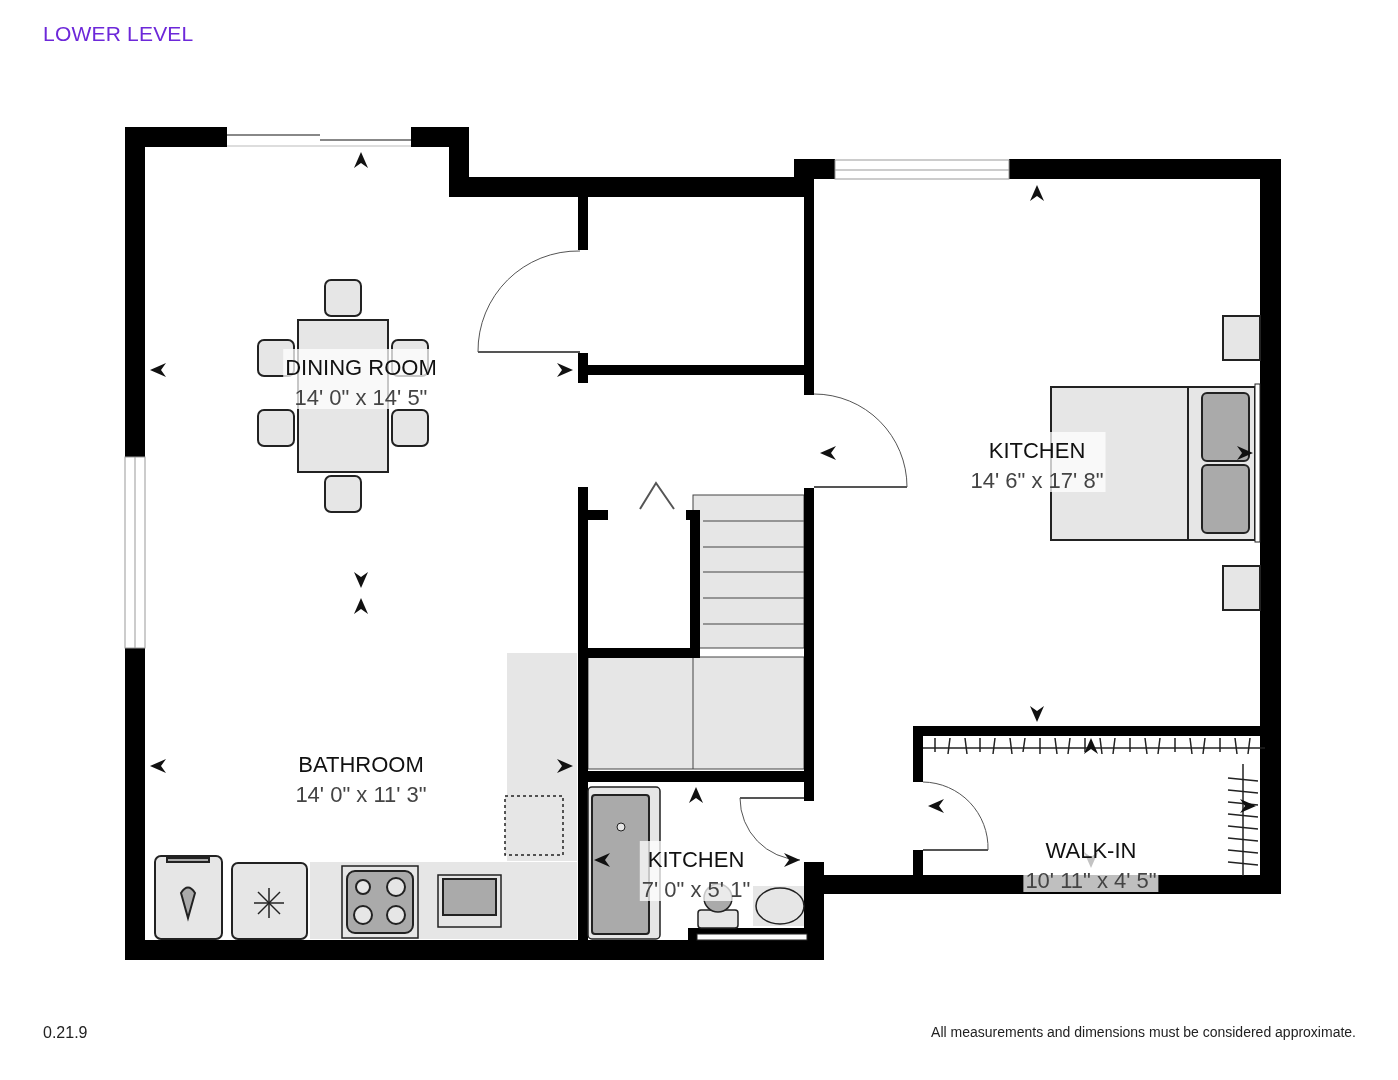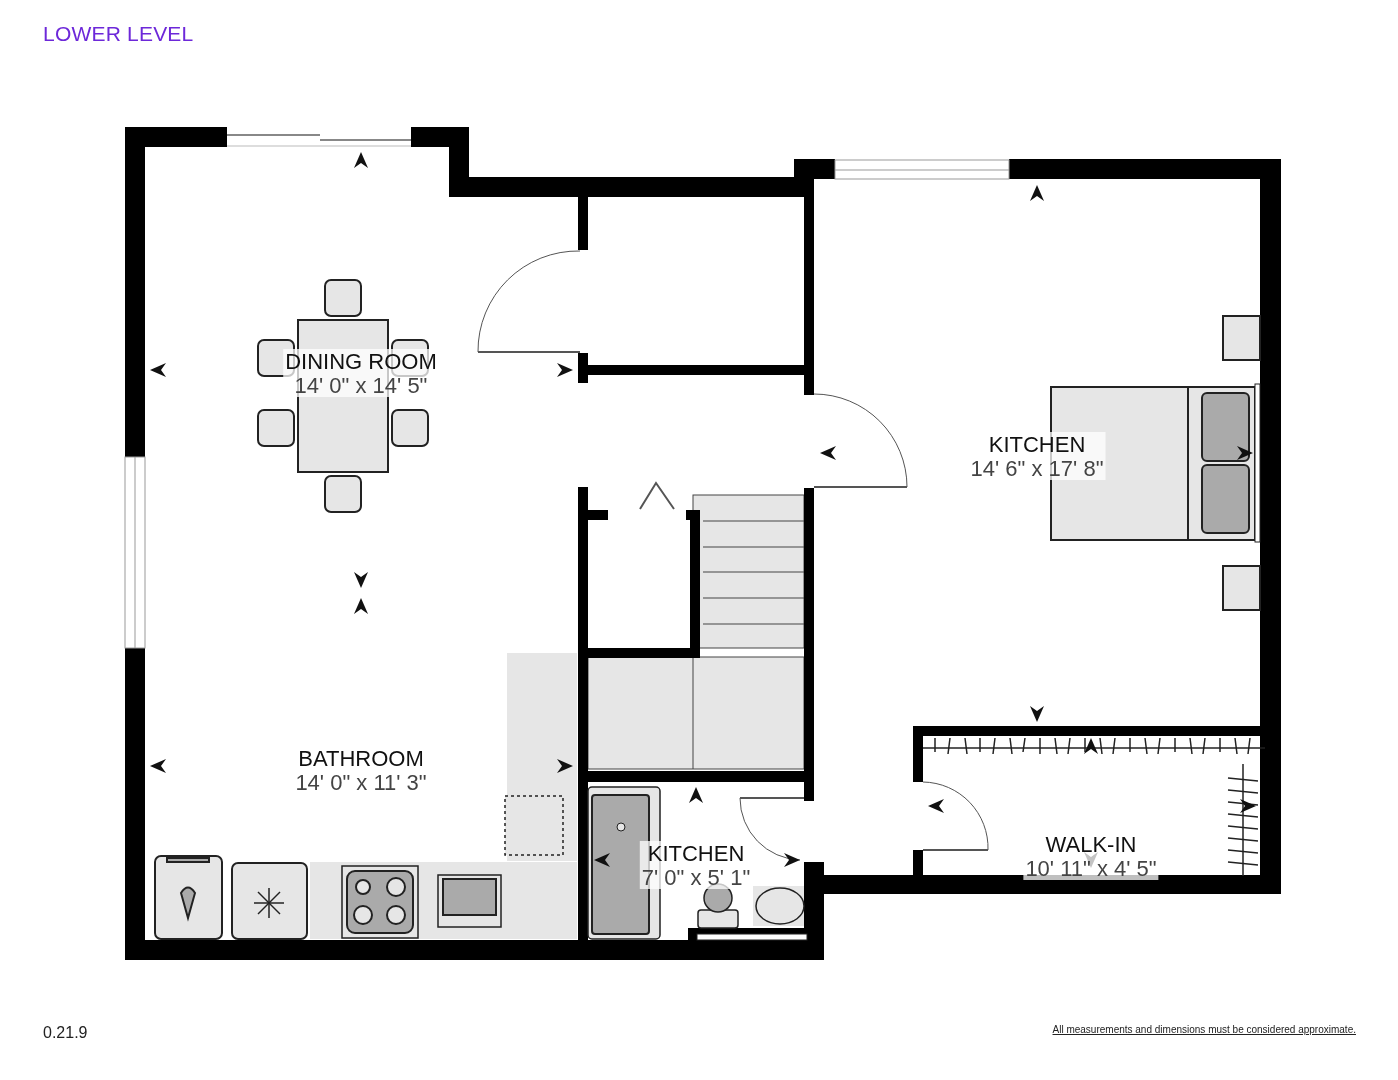--- a/index.html
+++ b/index.html
@@ -1,22 +1,22 @@
 <!DOCTYPE html>
 <html><head>
   <meta charset="utf-8">
   <style>
     html, body { margin: 0; padding: 0; background: #ffffff; }
     body { width: 1398px; height: 1080px; position: relative; overflow: hidden; font-family: "Liberation Sans", sans-serif; }
     .level-title { position: absolute; left: 43px; top: 22px; font-size: 21px; color: #6d28d9; letter-spacing: 0.2px; }
     .version { position: absolute; left: 43px; top: 1024px; font-size: 16px; color: #222; }
-    .disclaimer { position: absolute; right: 42px; top: 1024px; font-size: 10px; color: #222; text-decoration: underline; }
+    .disclaimer { position: absolute; right: 42px; top: 1024px; font-size: 14px; color: #222; }
     svg.plan { position: absolute; left: 0; top: 0; }
     .room-label { position: absolute; text-align: center; line-height: 1.05; transform: translateX(-50%); white-space: nowrap; }
-    .room-label .name { font-size: 22px; color: #111; background: rgba(255,255,255,0.75); padding: 1px 2px; }
+    .room-label .name { font-size: 22px; color: #111; background: rgba(255,255,255,0.75); padding: 7px 2px; }
     .room-label .dims { font-size: 22px; color: #444; background: rgba(255,255,255,0.75); padding: 0 2px; }
   </style>
 </head>
 <body>
 
 <div class="level-title">LOWER LEVEL</div>
 
 <svg class="plan" width="1398" height="1080" viewBox="0 0 1398 1080">
 
   <g>

